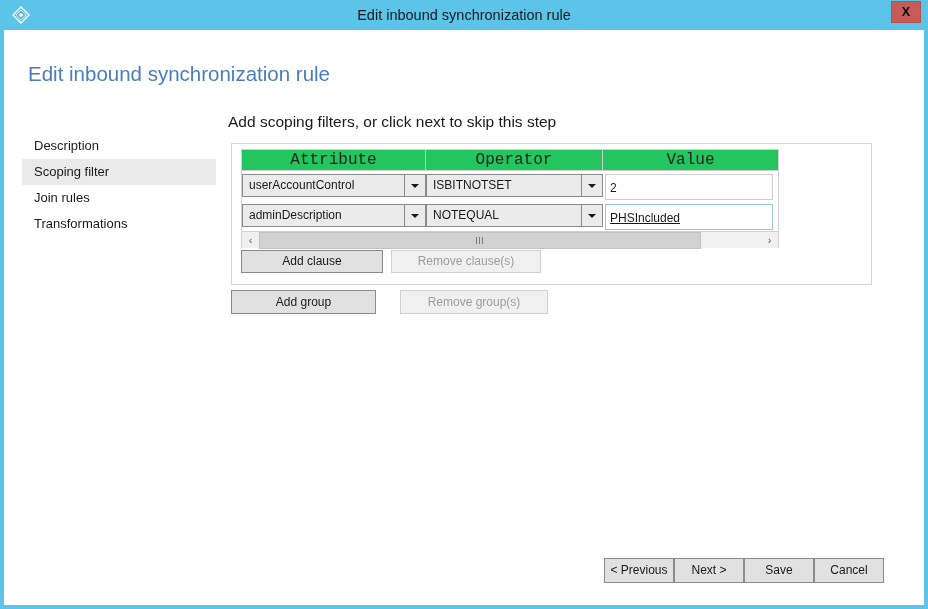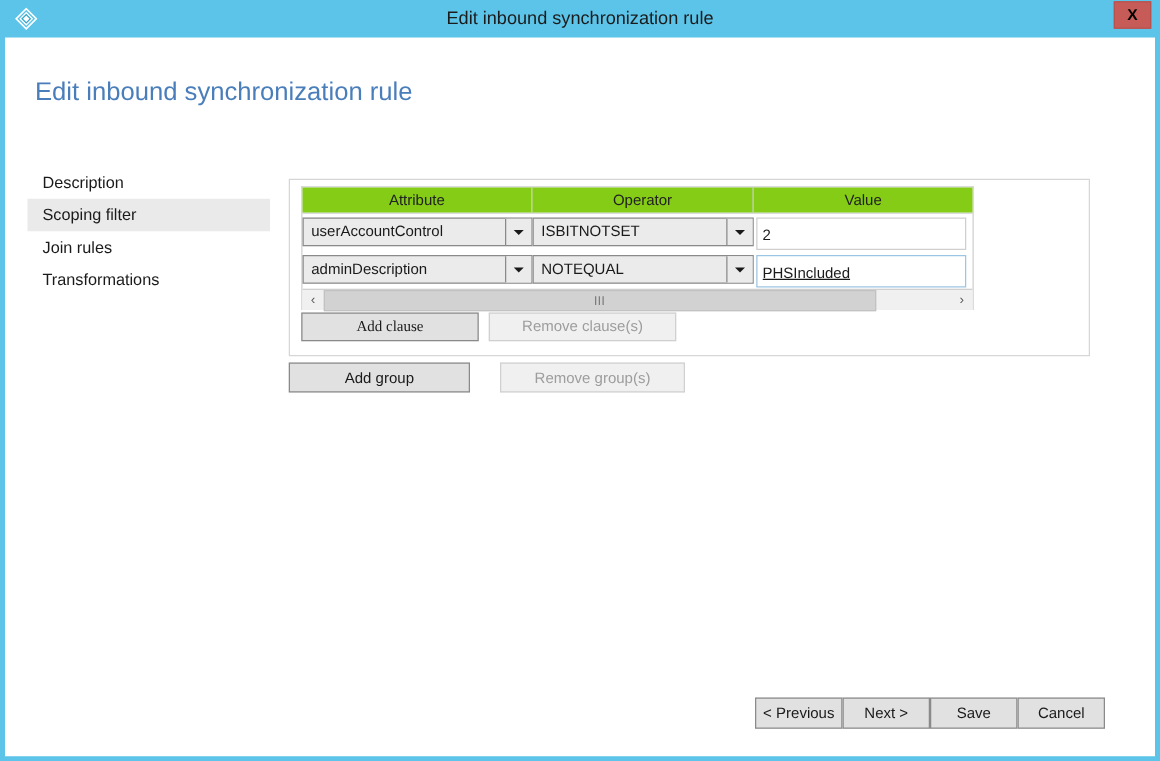--- a/index.html
+++ b/index.html
@@ -117,27 +117,27 @@
     border-bottom: none;
   }
 
   
   .grid-header {
     display: flex;
     height: 21px;
     border-bottom: 1px solid #d0d0d0;
   }
   .grid-header .hcell {
-    font-size: 12px;
+    font-size: 16px;
     color: #222;
     line-height: 21px;
     text-align: center;
     border-right: 1px solid #d0d0d0;
-    background: #84cc16;
-    font-family: Liberation Sans, sans-serif;
+    background: #22c55e;
+    font-family: Liberation Mono, monospace;
   }
   .grid-header .hcell:last-child { border-right: none; }
   .col-attr { width: 184px; }
   .col-oper { width: 177px; }
   .col-val  { width: 175px; }
 
   
   .grid-row {
     display: flex;
     height: 30px;
@@ -255,21 +255,21 @@
     cursor: pointer;
     font-family: "Liberation Sans", sans-serif;
   }
   .btn.disabled {
     background: #f0f0f0;
     border: 1px solid #d0d0d0;
     color: #9d9d9d;
     cursor: default;
   }
 
-  #add-clause-btn    { position: absolute; left: 9px;   top: 106px; width: 142px; height: 23px; line-height: 21px; font-family: Liberation Serif, serif; }
+  #add-clause-btn    { position: absolute; left: 9px;   top: 106px; width: 142px; height: 23px; line-height: 21px; }
   #remove-clause-btn { position: absolute; left: 159px; top: 106px; width: 150px; height: 23px; line-height: 21px; }
 
   #add-group-btn     { position: absolute; left: 227px; top: 290px; width: 145px; height: 24px; line-height: 22px; }
   #remove-group-btn  { position: absolute; left: 396px; top: 290px; width: 148px; height: 24px; line-height: 22px; }
 
   #footer-buttons {
     position: absolute;
     left: 600px; top: 558px;
     display: flex;
     gap: 0;
@@ -296,20 +296,21 @@
 
   <div id="page-title">Edit inbound synchronization rule</div>
 
   <div id="sidebar">
     <div class="nav-item">Description</div>
     <div class="nav-item selected">Scoping filter</div>
     <div class="nav-item">Join rules</div>
     <div class="nav-item">Transformations</div>
   </div>
 
+  <div id="content-heading">Add scoping filters, or click next to skip this step</div>
 
   <div id="group-panel">
 
     <div id="clause-box">
 
       <div class="grid-header">
         <div class="hcell col-attr">Attribute</div>
         <div class="hcell col-oper">Operator</div>
         <div class="hcell col-val">Value</div>
       </div>

